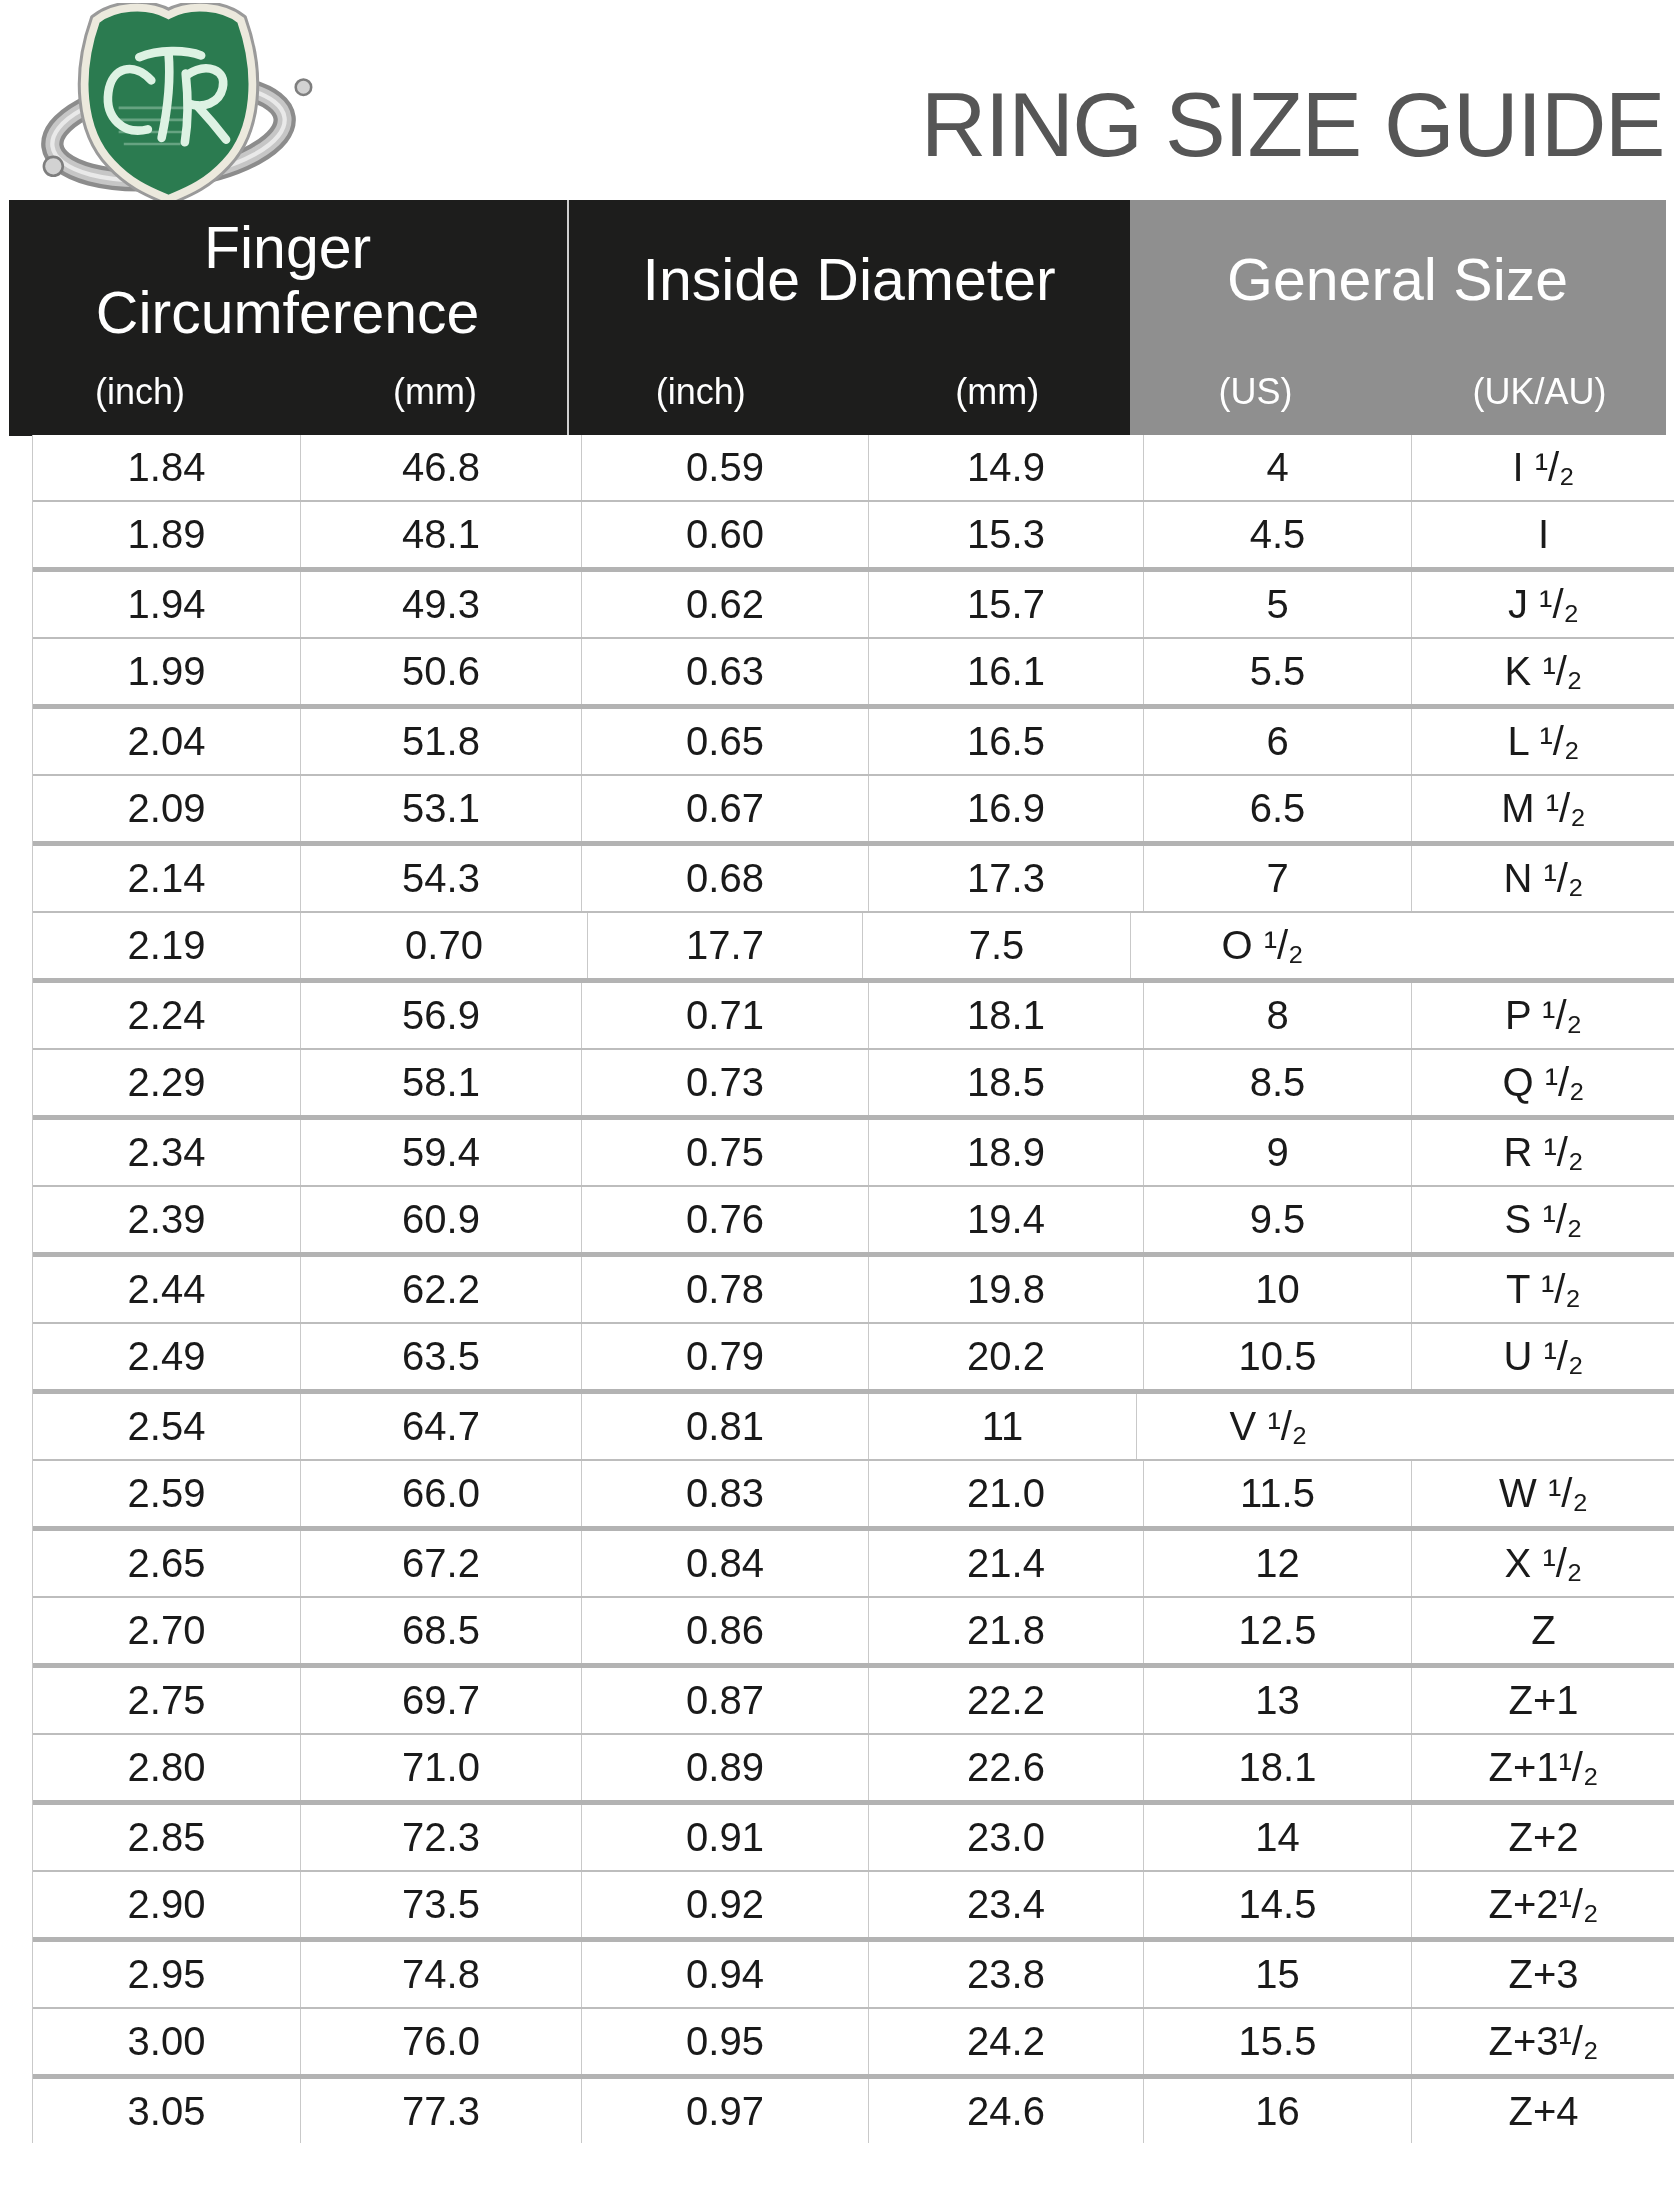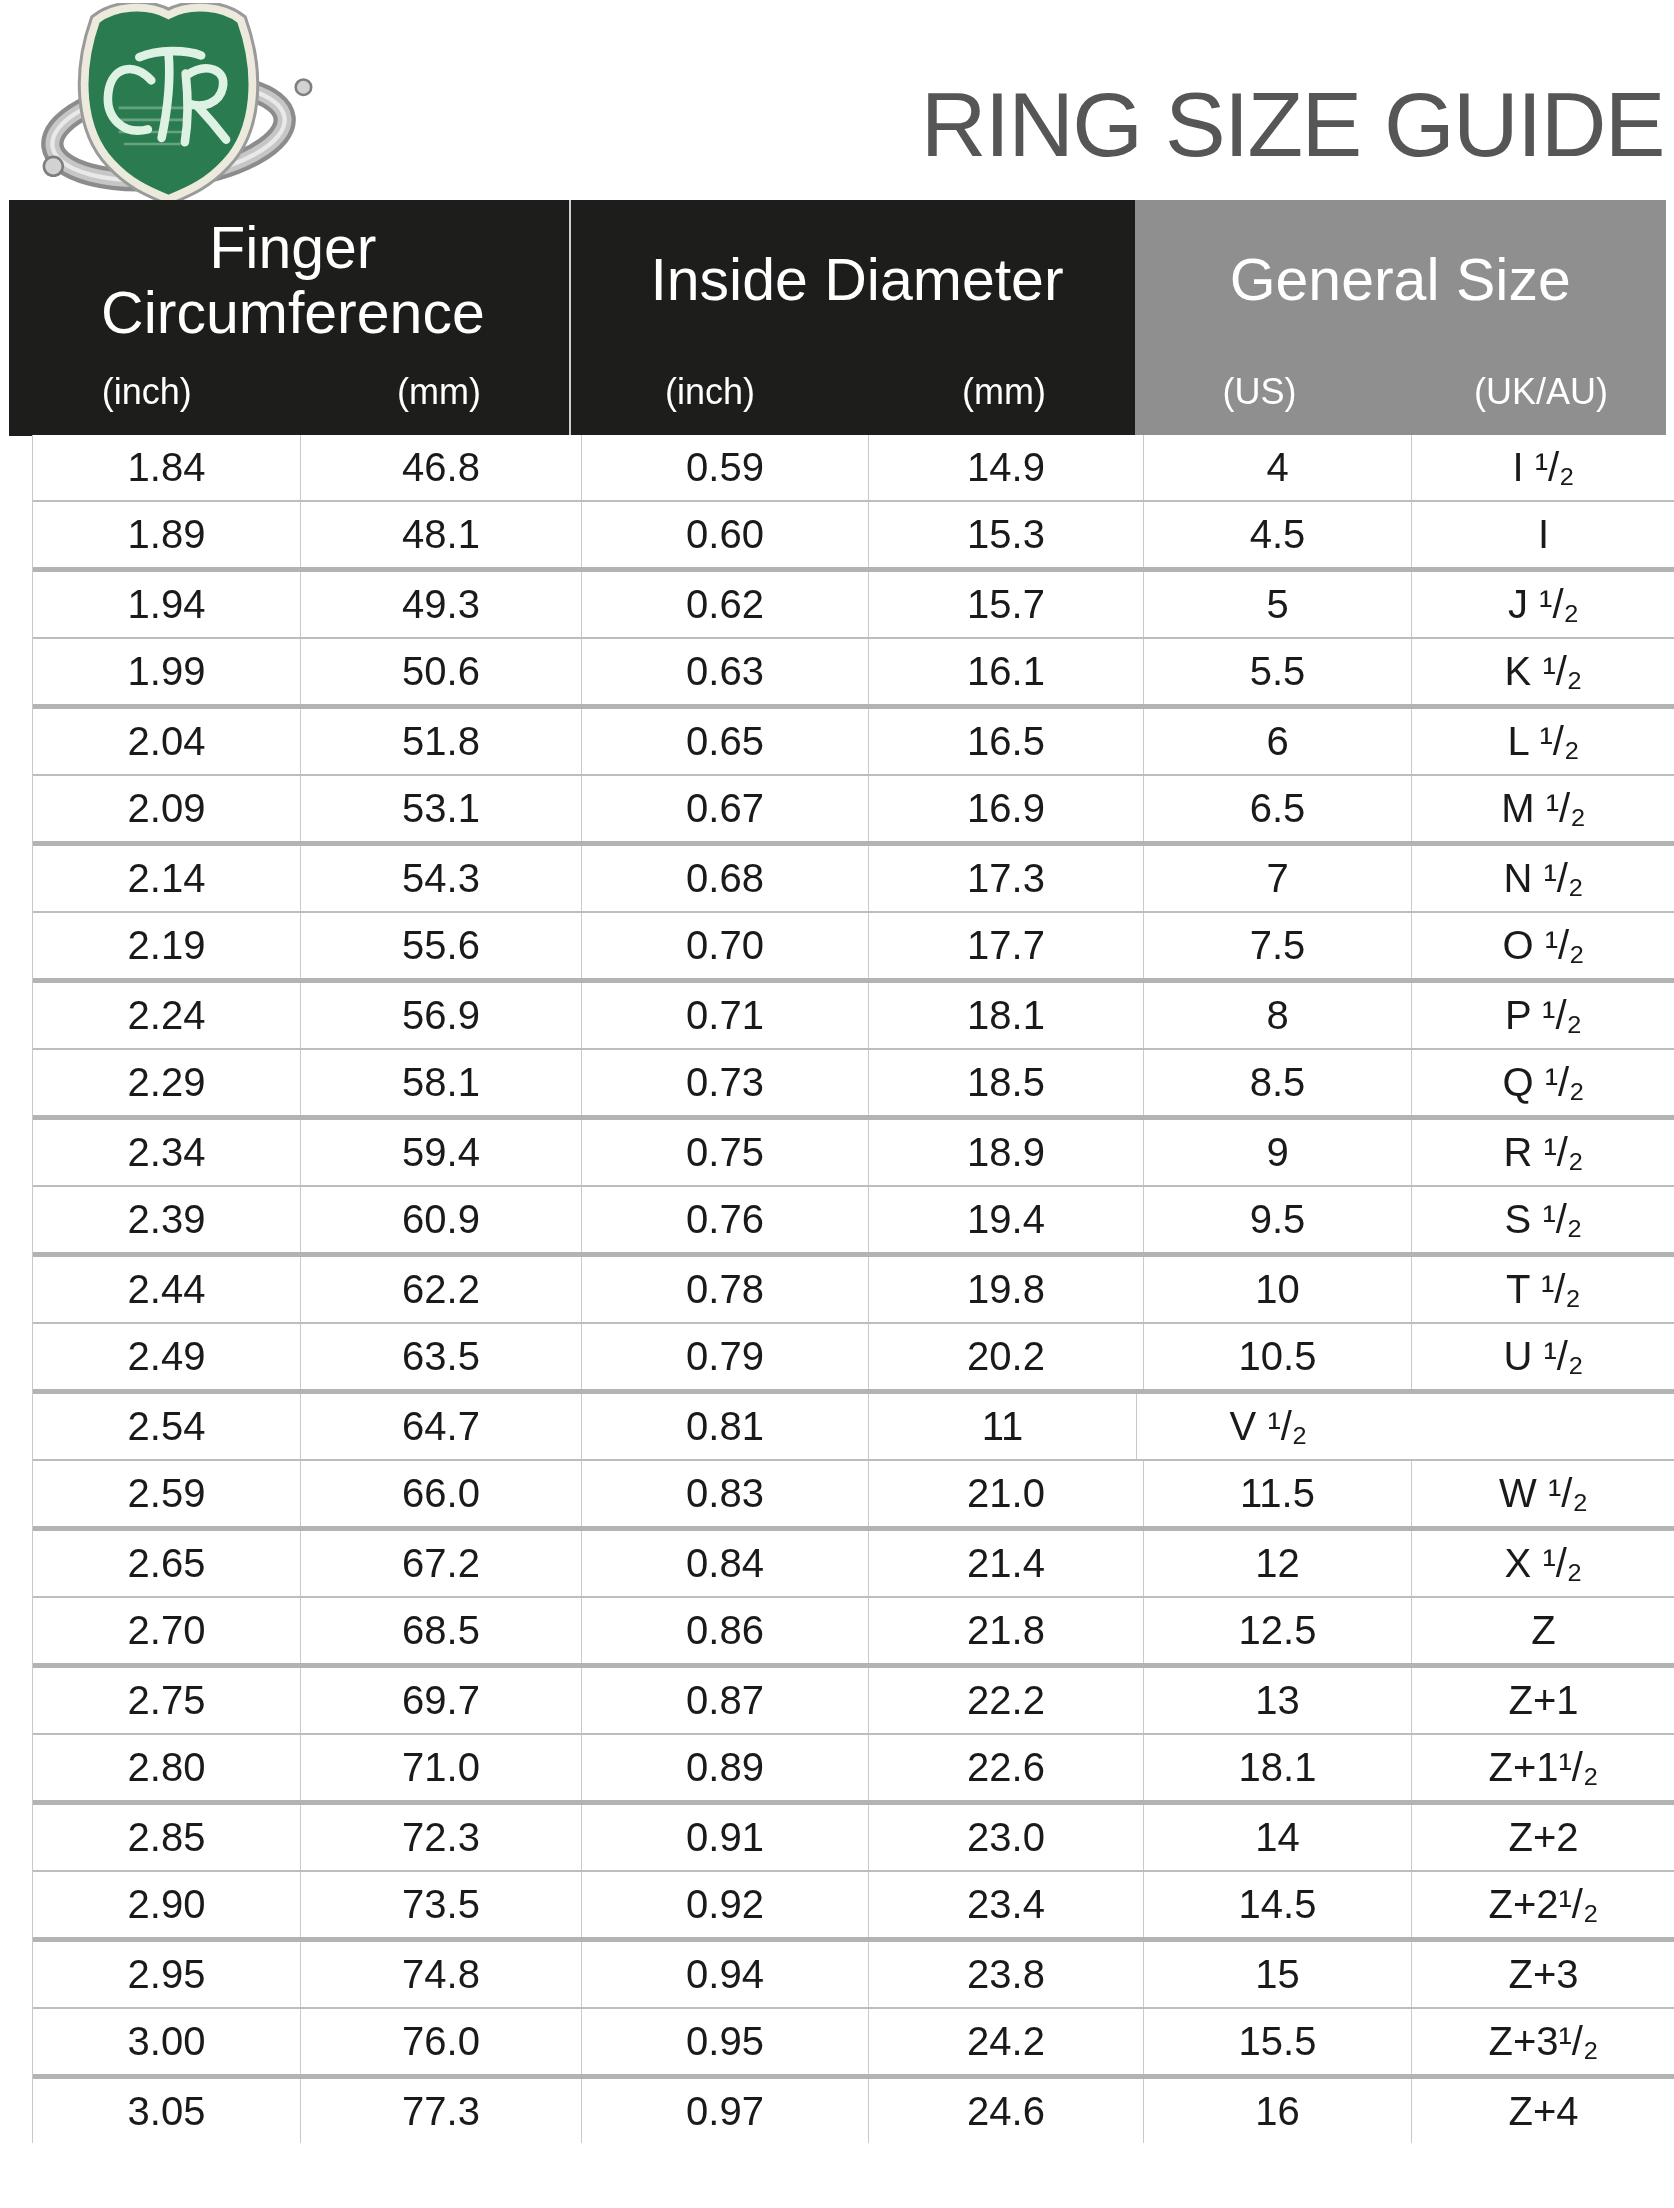--- a/index.html
+++ b/index.html
@@ -9,21 +9,21 @@
   
   .title{position:absolute;top:79px;right:10.3px;margin:0;font-size:91px;font-weight:400;
          color:#565656;letter-spacing:-1.7px;white-space:nowrap;line-height:1;}
 
   
   .logo{position:absolute;left:22.4px;top:3.4px;width:293px;height:202px;}
 
   
   .thead{position:absolute;left:8.6px;top:200px;width:1657px;height:236px;display:flex;}
   .hgroup{display:flex;flex-direction:column;color:#ffffff;text-align:center;}
-  .hgroup.dark{background:#1d1d1c;padding-left:8px;}
+  .hgroup.dark{background:#1d1d1c;}
   .hgroup.gray{background:#8f8f8f;}
   .hg0{width:558px;border-right:2.6px solid #cfcfcf;}
   .hg1{width:561px;}
   .hg2{width:536px;text-align:right;}
   .hlabel{flex:1;display:flex;align-items:center;justify-content:center;
           font-size:59px;line-height:65px;font-weight:400;padding:5.2px 34px 0 34px;}
   .hsubs{height:71px;display:flex;padding-bottom:8.6px;gap:32px;}
   .hsubs span{flex:1;display:flex;align-items:center;justify-content:center;
               font-size:36px;font-weight:400;}
 
@@ -161,21 +161,20 @@
       <div class="row thin">
         <div class="cell c0">2.14</div>
         <div class="cell c1">54.3</div>
         <div class="cell c2">0.68</div>
         <div class="cell c3">17.3</div>
         <div class="cell c4">7</div>
         <div class="cell c5">N ¹/₂</div>
       </div>
       <div class="row thick">
         <div class="cell c0">2.19</div>
-        <div class="cell c1">55.6</div>
         <div class="cell c2">0.70</div>
         <div class="cell c3">17.7</div>
         <div class="cell c4">7.5</div>
         <div class="cell c5">O ¹/₂</div>
       </div>
       <div class="row thin">
         <div class="cell c0">2.24</div>
         <div class="cell c1">56.9</div>
         <div class="cell c2">0.71</div>
         <div class="cell c3">18.1</div>

